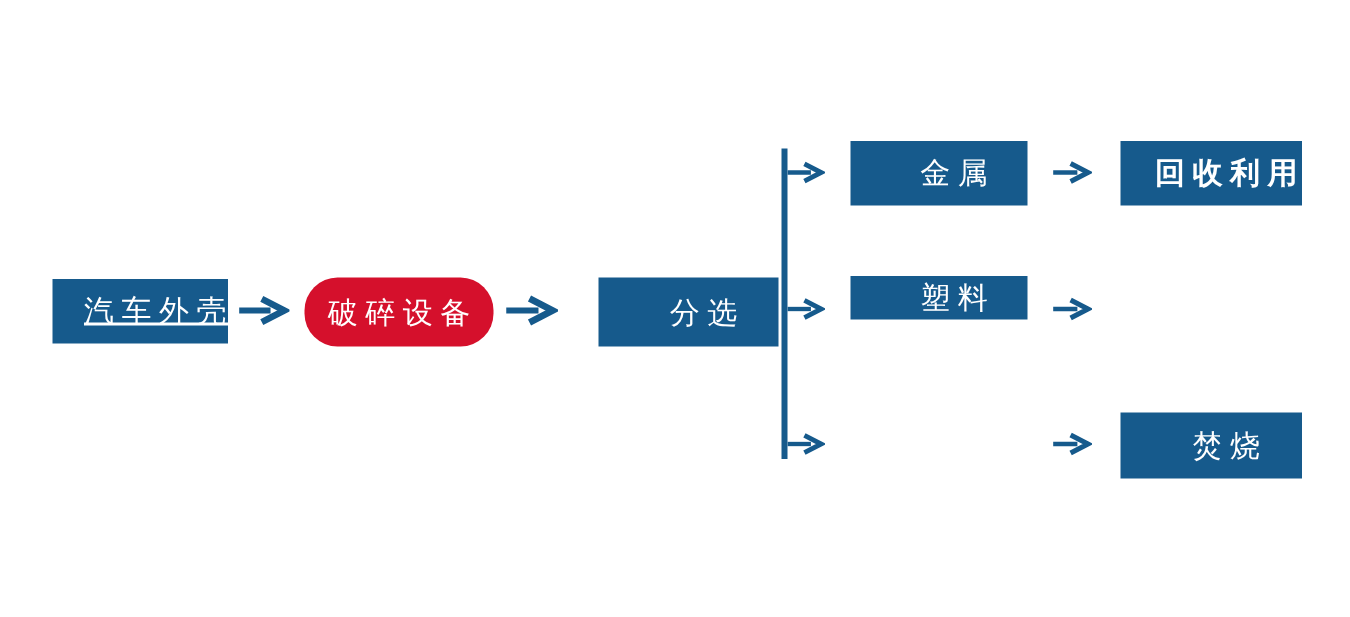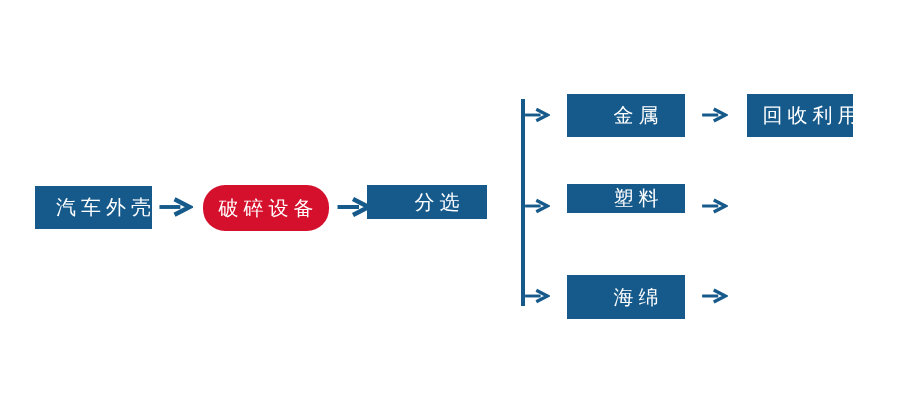--- a/index.html
+++ b/index.html
@@ -51,68 +51,68 @@
   <defs>
     <g id="arrow-glyph">
       <path d="M1.5 11 L23 11" stroke="currentColor" stroke-width="4" fill="none"></path>
       <path d="M17 3 L32.5 11 L17 19" stroke="currentColor" stroke-width="4.5" fill="none" stroke-linejoin="miter"></path>
     </g>
   </defs>
 </svg>
 
 <div class="canvas">
 
-  <div class="node blue" style="left:35px; top:186px; width:117px; height:43px;">
+  <div class="node blue" style="left:35px; top:186px; width:117px; height:43px;text-decoration:underline;">
     <span>汽车外壳</span>
   </div>
 
   <svg class="arrow" style="left:158px; top:196px;" width="35" height="22" viewBox="0 0 36 22">
       <use href="#arrow-glyph"></use>
     </svg>
 
   <div class="node red" style="left:203px; top:185px; width:126px; height:46px;">
     <span>破碎设备</span>
   </div>
 
   <svg class="arrow" style="left:336px; top:196px;" width="36" height="22" viewBox="0 0 36 22">
       <use href="#arrow-glyph"></use>
     </svg>
 
-  <div class="node blue" style="left:367px; top:185px; width:120px; height:34px;">
+  <div class="node blue" style="left:399px; top:185px; width:120px; height:46px;">
     <span>分选</span>
   </div>
 
   <div class="vline" style="left:521px; top:99px; width:4px; height:207px;"></div>
 
   <svg class="arrow" style="left:524px; top:105px;" width="26" height="20" viewBox="0 0 36 22">
       <use href="#arrow-glyph"></use>
     </svg>
   <div class="node blue" style="left:567px; top:94px; width:118px; height:43px;">
     <span>金属</span>
   </div>
   <svg class="arrow" style="left:701px; top:105px;" width="27" height="20" viewBox="0 0 36 22">
       <use href="#arrow-glyph"></use>
     </svg>
-  <div class="node blue" style="left:747px; top:94px; width:106px; height:43px;">
+  <div class="node blue" style="left:747px; top:94px; width:121px; height:43px;font-weight:bold;">
     <span>回收利用</span>
   </div>
 
   <svg class="arrow" style="left:524px; top:196px;" width="26" height="20" viewBox="0 0 36 22">
       <use href="#arrow-glyph"></use>
     </svg>
   <div class="node blue" style="left:567px; top:184px; width:118px; height:29px;">
     <span>塑料</span>
   </div>
   <svg class="arrow" style="left:701px; top:196px;" width="27" height="20" viewBox="0 0 36 22">
       <use href="#arrow-glyph"></use>
     </svg>
 
   <svg class="arrow" style="left:524px; top:286px;" width="26" height="20" viewBox="0 0 36 22">
       <use href="#arrow-glyph"></use>
     </svg>
-  <div class="node blue" style="left:567px; top:275px; width:118px; height:44px;">
-    <span>海绵</span>
-  </div>
   <svg class="arrow" style="left:701px; top:286px;" width="27" height="20" viewBox="0 0 36 22">
       <use href="#arrow-glyph"></use>
     </svg>
+  <div class="node blue" style="left:747px; top:275px; width:121px; height:44px;">
+    <span>焚烧</span>
+  </div>
 
 </div>
 
 </body></html>

